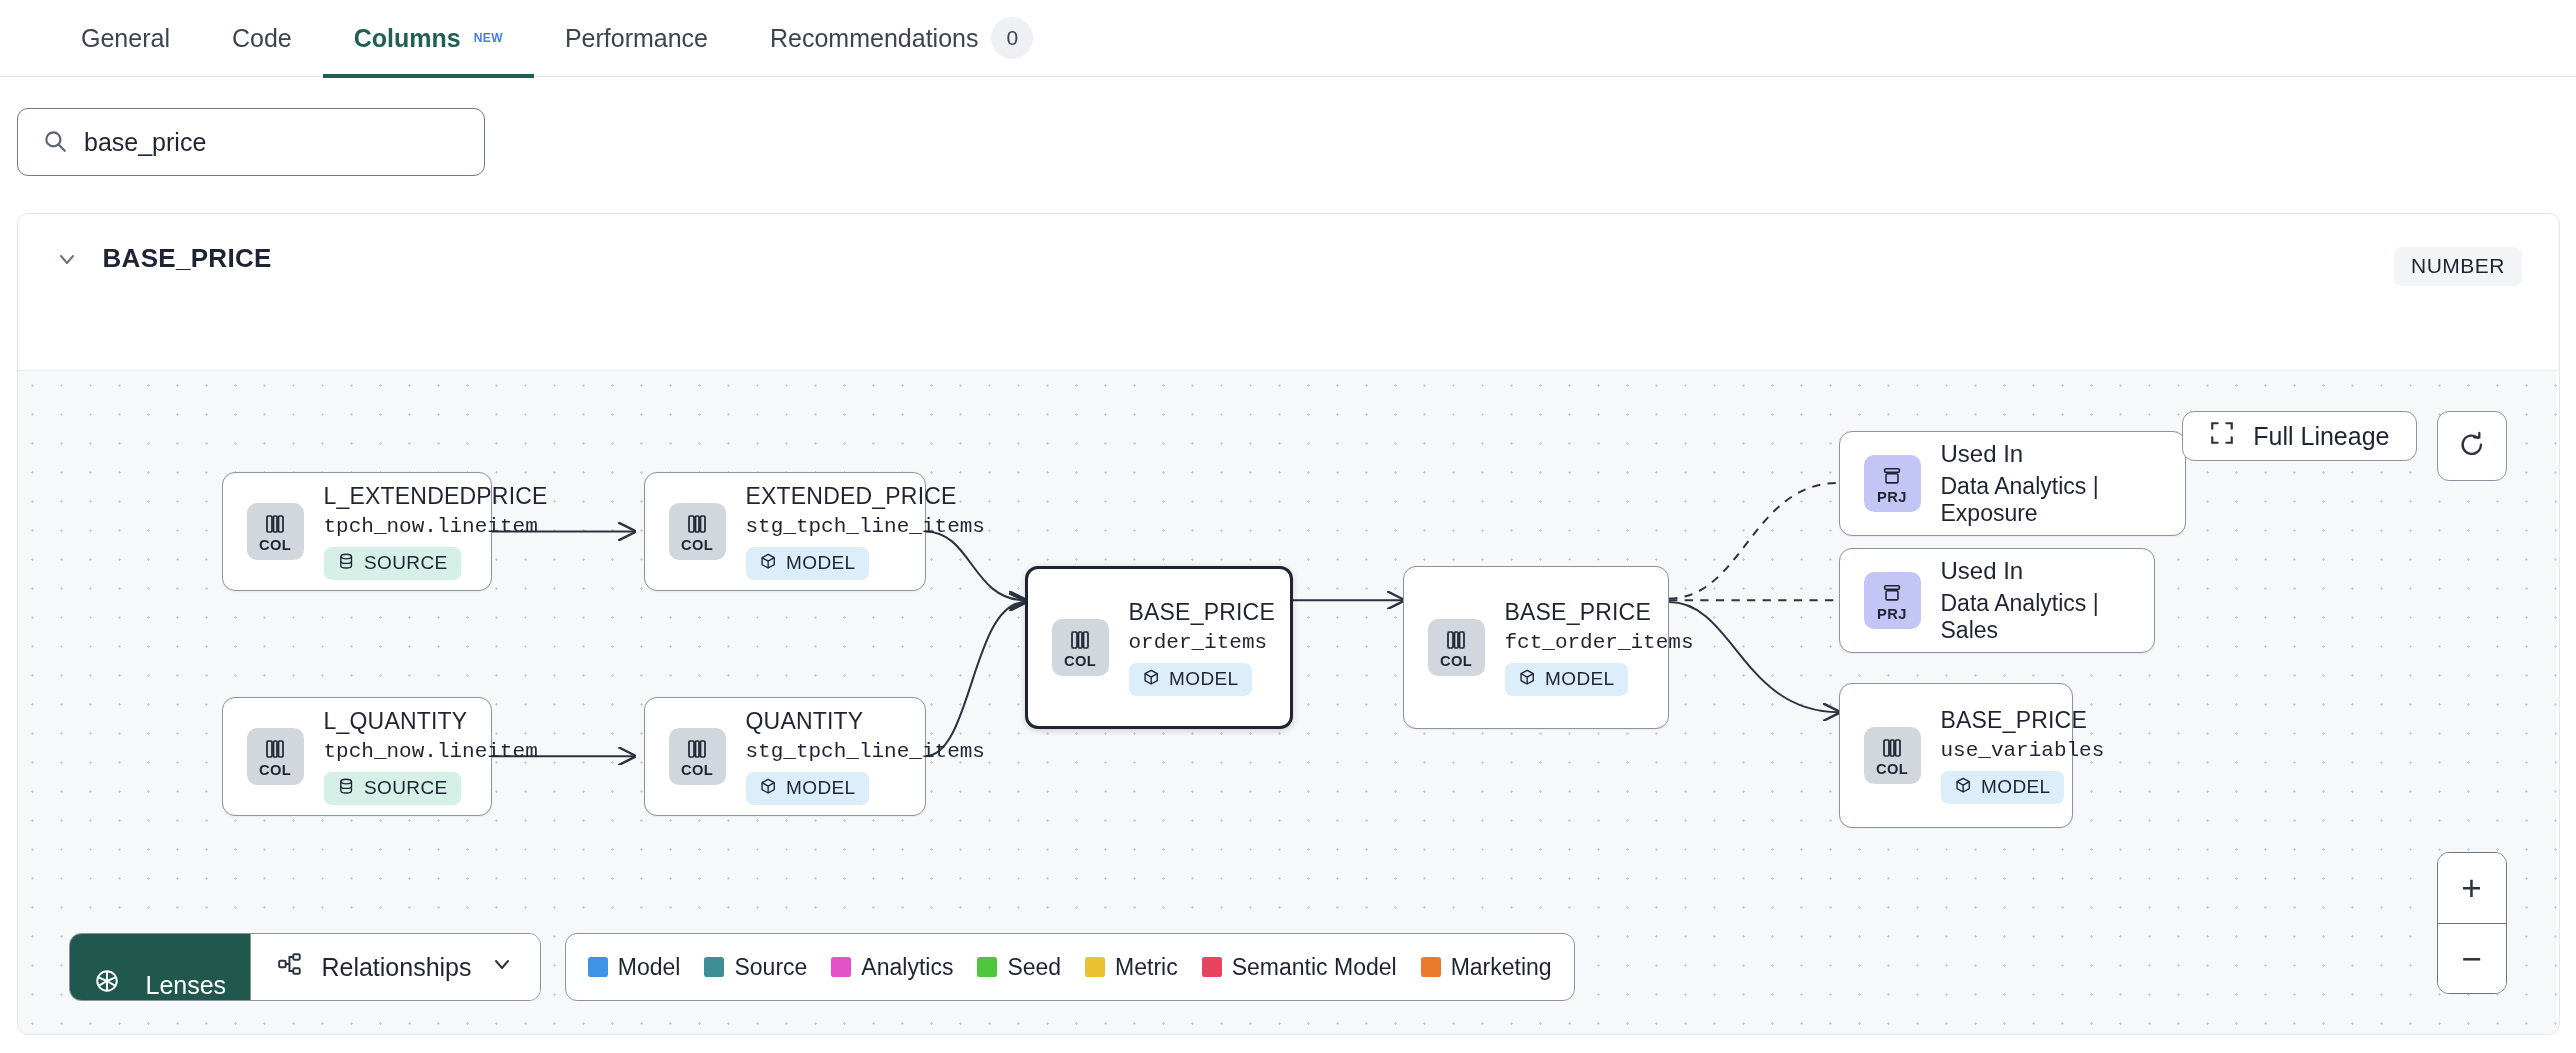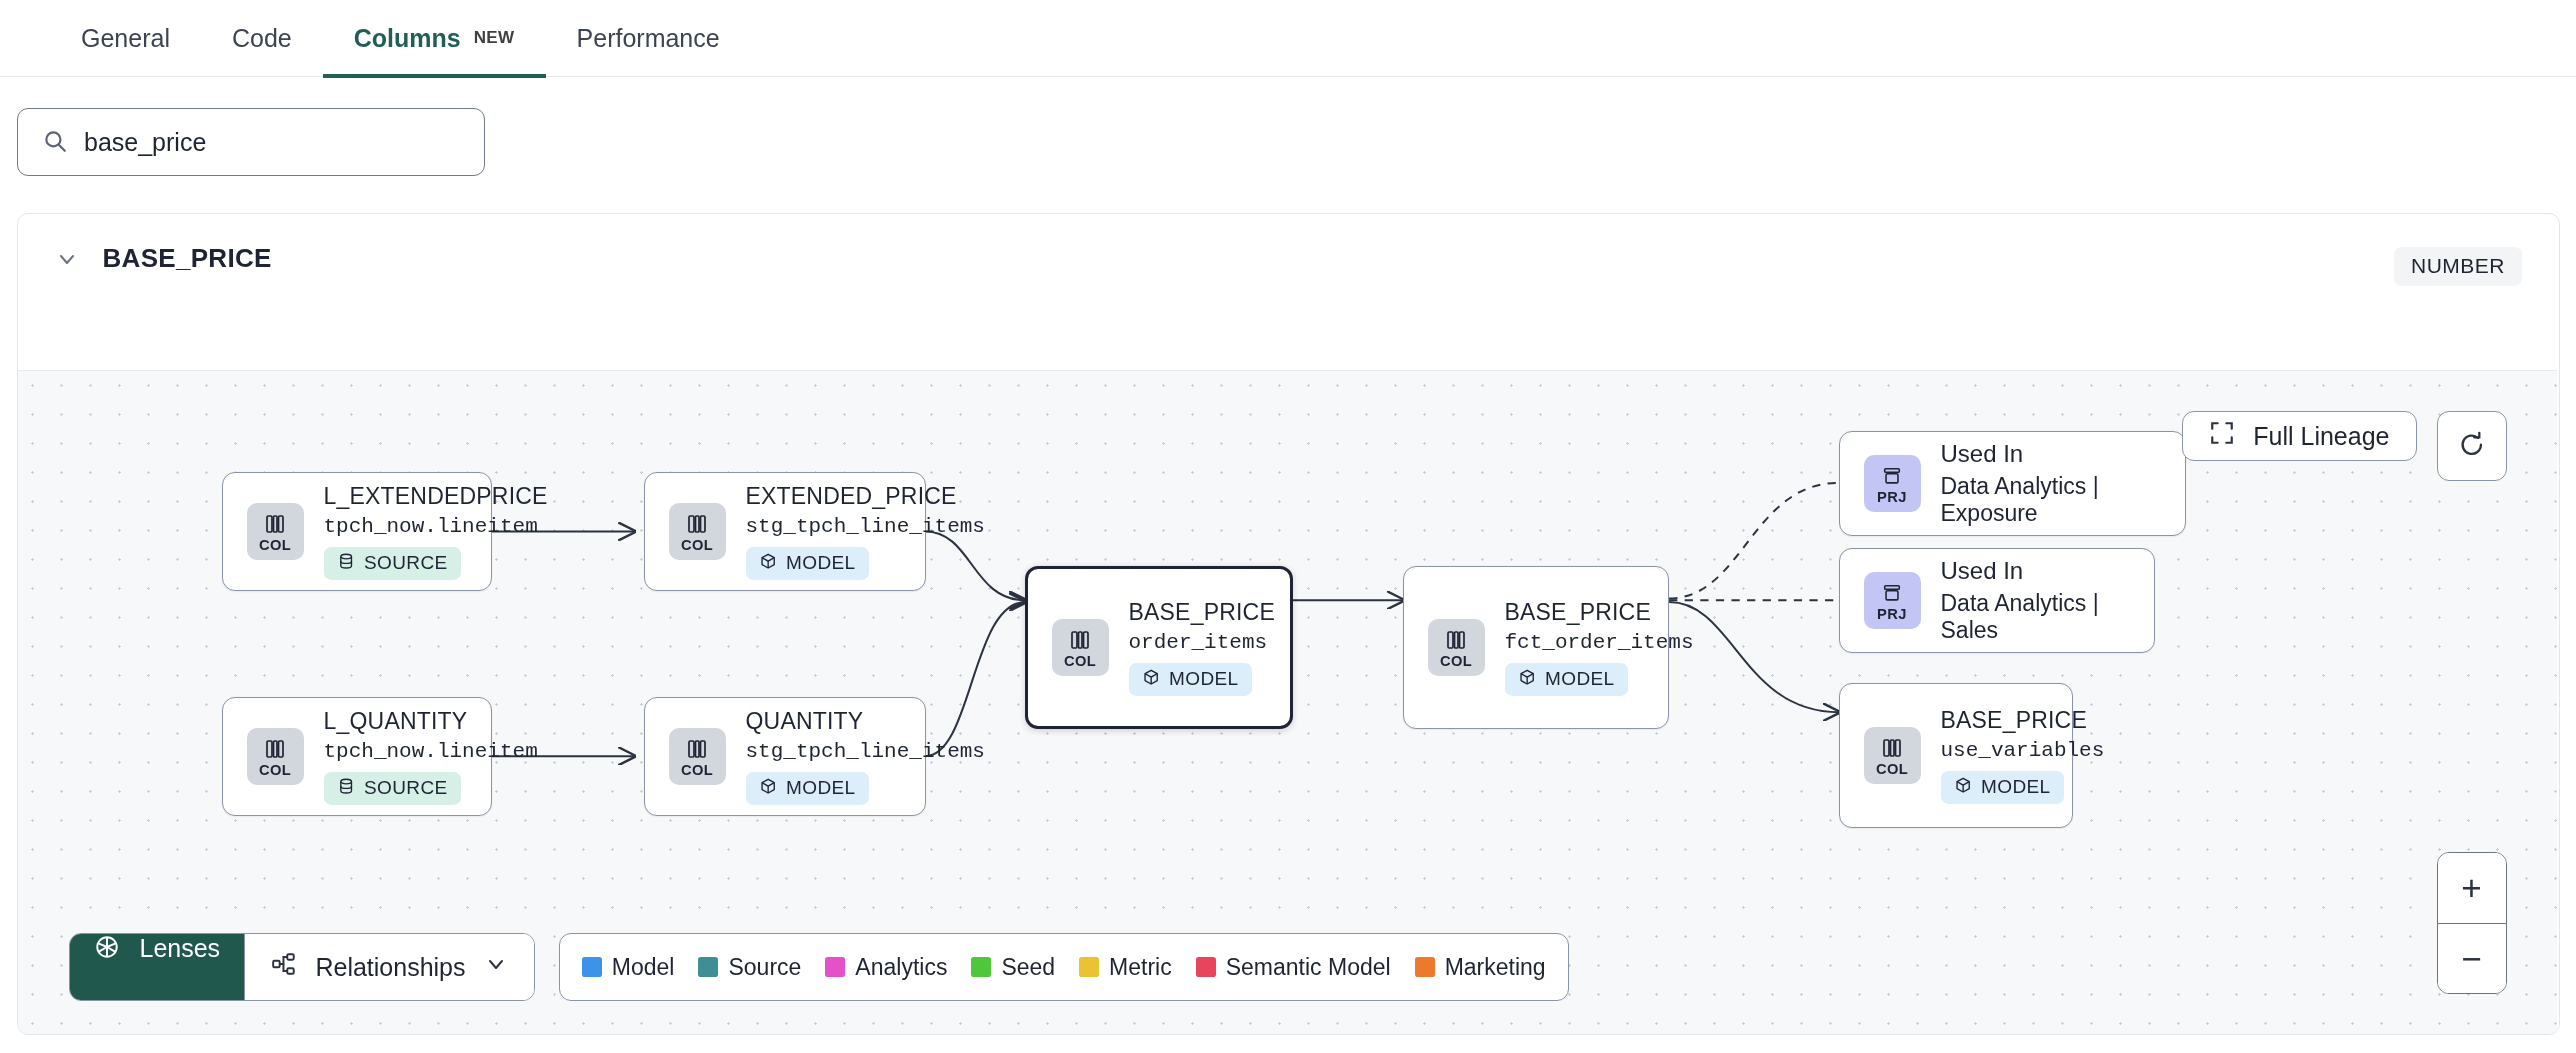--- a/index.html
+++ b/index.html
@@ -20,21 +20,21 @@
   }
   .tab {
     position: relative; height: 77px; display: flex; align-items: center; gap: 13px;
     padding: 0 31px; font-size: 25px; color: #3d4451; cursor: pointer;
   }
   .tab.active { color: #1f5f56; font-weight: 600; }
   .tab.active:after {
     content: ""; position: absolute; left: 0; right: 0; bottom: -1.8px;
     height: 4.6px; background: #1f5f56;
   }
-  .tab-new { font-size: 17px; font-weight: 700; color: #404040; letter-spacing: 0.4px; }
+  .tab-new { font-size: 12px; font-weight: 700; color: #3b82f6; letter-spacing: 0.4px; }
   .tab-count {
     min-width: 42px; height: 42px; padding: 0 13px; border-radius: 21px;
     background: #eef0f3; color: #3d4451; font-size: 21px;
     display: flex; align-items: center; justify-content: center;
   }
 
   
   .searchwrap { position: absolute; top: 108px; left: 16.5px; }
   .searchbox {
     width: 468px; height: 68px; border: 1.8px solid #717a8c; border-radius: 11px;
@@ -118,21 +118,21 @@
     width: 100%; height: 70px; background: #fff; border: none; cursor: pointer;
     display: flex; align-items: center; justify-content: center;
     font-size: 35px; color: #2b3240; font-family: "Liberation Sans", sans-serif;
   }
   .zoomctl button + button { border-top: 1.8px solid #6b7380; }
 
   
   .bottombar { position: absolute; left: 51px; bottom: 33px; display: flex; gap: 24px; align-items: center; }
   .lens-group { display: flex; height: 68px; border-radius: 12px; overflow: hidden; border: 1.8px solid #8a94a6; }
   .lens-btn {
-    background: #20584d; color: #fff; display: flex; align-items: flex-start; gap: 20px;
+    background: #20584d; color: #fff; display: flex; align-items: flex-end; gap: 26px;
     padding: 0 24px; font-size: 25px; cursor: pointer;
   }
   .rel-btn {
     background: #fff; display: flex; align-items: center; gap: 18.3px;
     padding: 0 26px; font-size: 25px; color: #1e2433; cursor: pointer;
     border-left: 1.8px solid #8a94a6;
   }
   .legend {
     height: 68px; background: #fff; border: 1.8px solid #8a94a6; border-radius: 12px;
     display: flex; align-items: center; gap: 24px; padding: 0 22px;
@@ -151,20 +151,24 @@
     </div>
     <div class="tab">
       <span>Code</span>
     </div>
     <div class="tab active">
       <span>Columns</span>
       <span class="tab-new">NEW</span>
     </div>
     <div class="tab">
       <span>Performance</span>
+    </div>
+    <div class="tab">
+      <span>Recommendations</span>
+      <span class="tab-count">0</span>
     </div>
   </div>
 
   <div class="searchwrap">
     <div class="searchbox">
       <span>
         <svg width="26" height="26" viewBox="0 0 24 24" fill="none" stroke="#5b6374" stroke-width="2">
           <circle cx="10.5" cy="10.5" r="6.5"></circle>
             <line x1="15.5" y1="15.5" x2="21" y2="21" stroke-linecap="round"></line>
         </svg>

